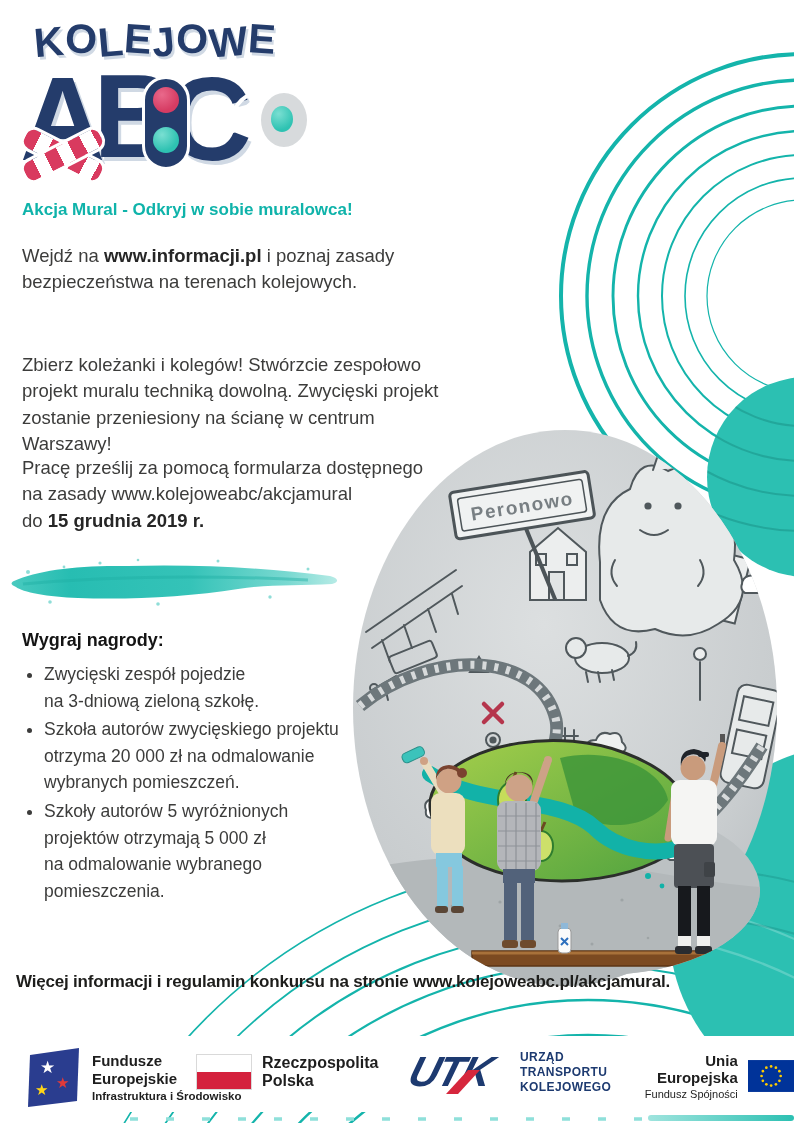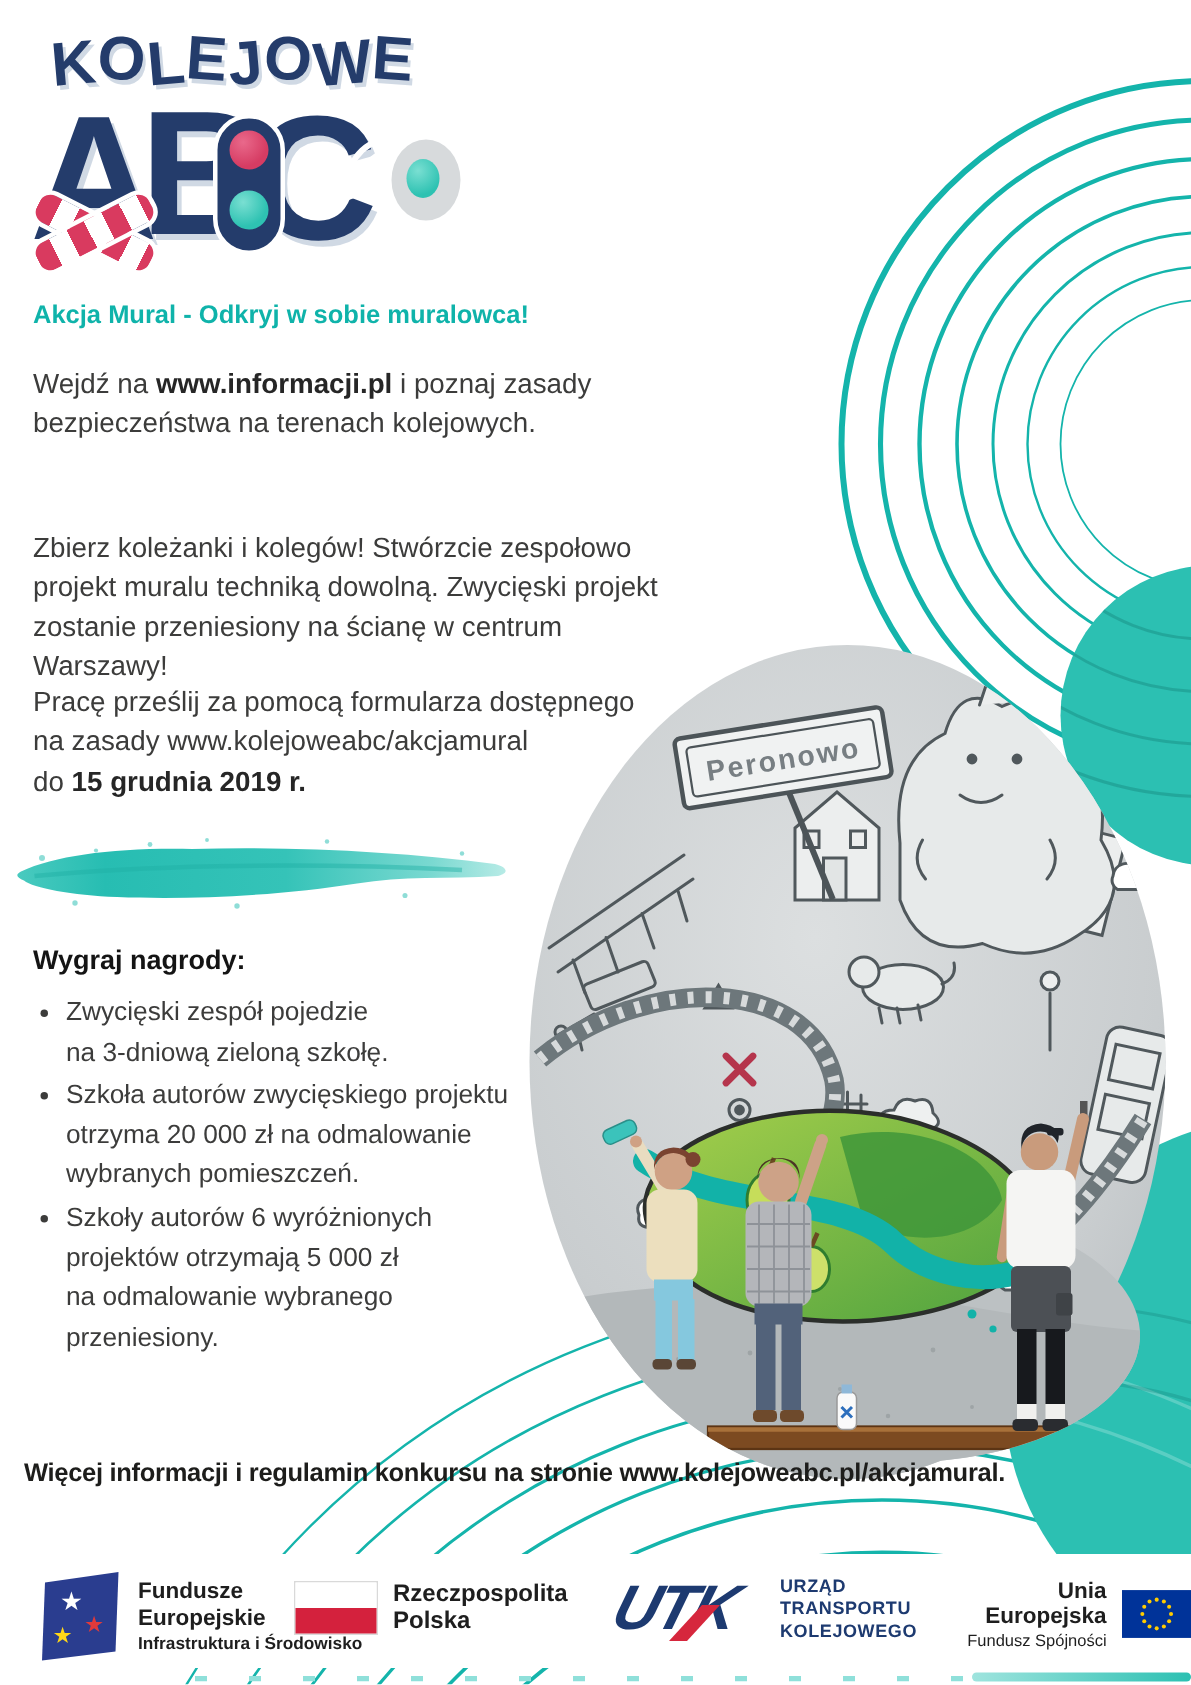--- a/index.html
+++ b/index.html
@@ -378,24 +378,24 @@
       <li>
         <span class="bl">Zwycięski zespół pojedzie</span>
         <span class="bl"> na 3-dniową zieloną szkołę.</span>
       </li>
       <li>
         <span class="bl"> Szkoła autorów zwycięskiego projektu</span>
         <span class="bl">otrzyma 20 000 zł na odmalowanie</span>
         <span class="bl">wybranych pomieszczeń.</span>
       </li>
       <li>
-        <span class="bl">Szkoły autorów 6 wyróżnionych</span>
+        <span class="bl">Szkoły autorów 5 wyróżnionych</span>
         <span class="bl">projektów otrzymają 5 000 zł</span>
         <span class="bl">na odmalowanie wybranego</span>
-        <span class="bl">przeniesiony.</span>
+        <span class="bl">pomieszczenia.</span>
       </li>
     </ul>
   </div>
 
   <div class="footnote">Więcej informacji i regulamin konkursu na stronie www.kolejoweabc.pl/akcjamural.</div>
 
   <div class="footer">
 
     <div class="lg lg-fe">
       <svg width="56" height="62" viewBox="0 0 56 62">

